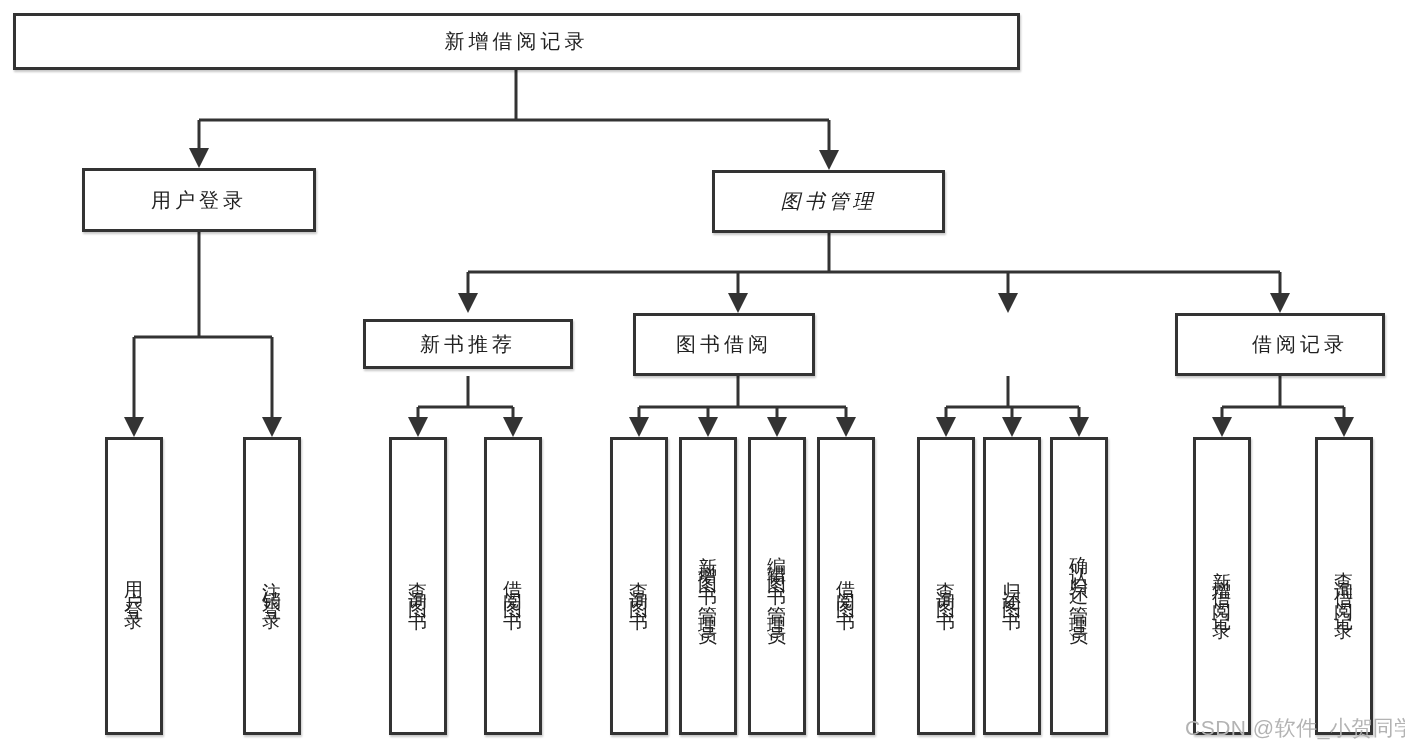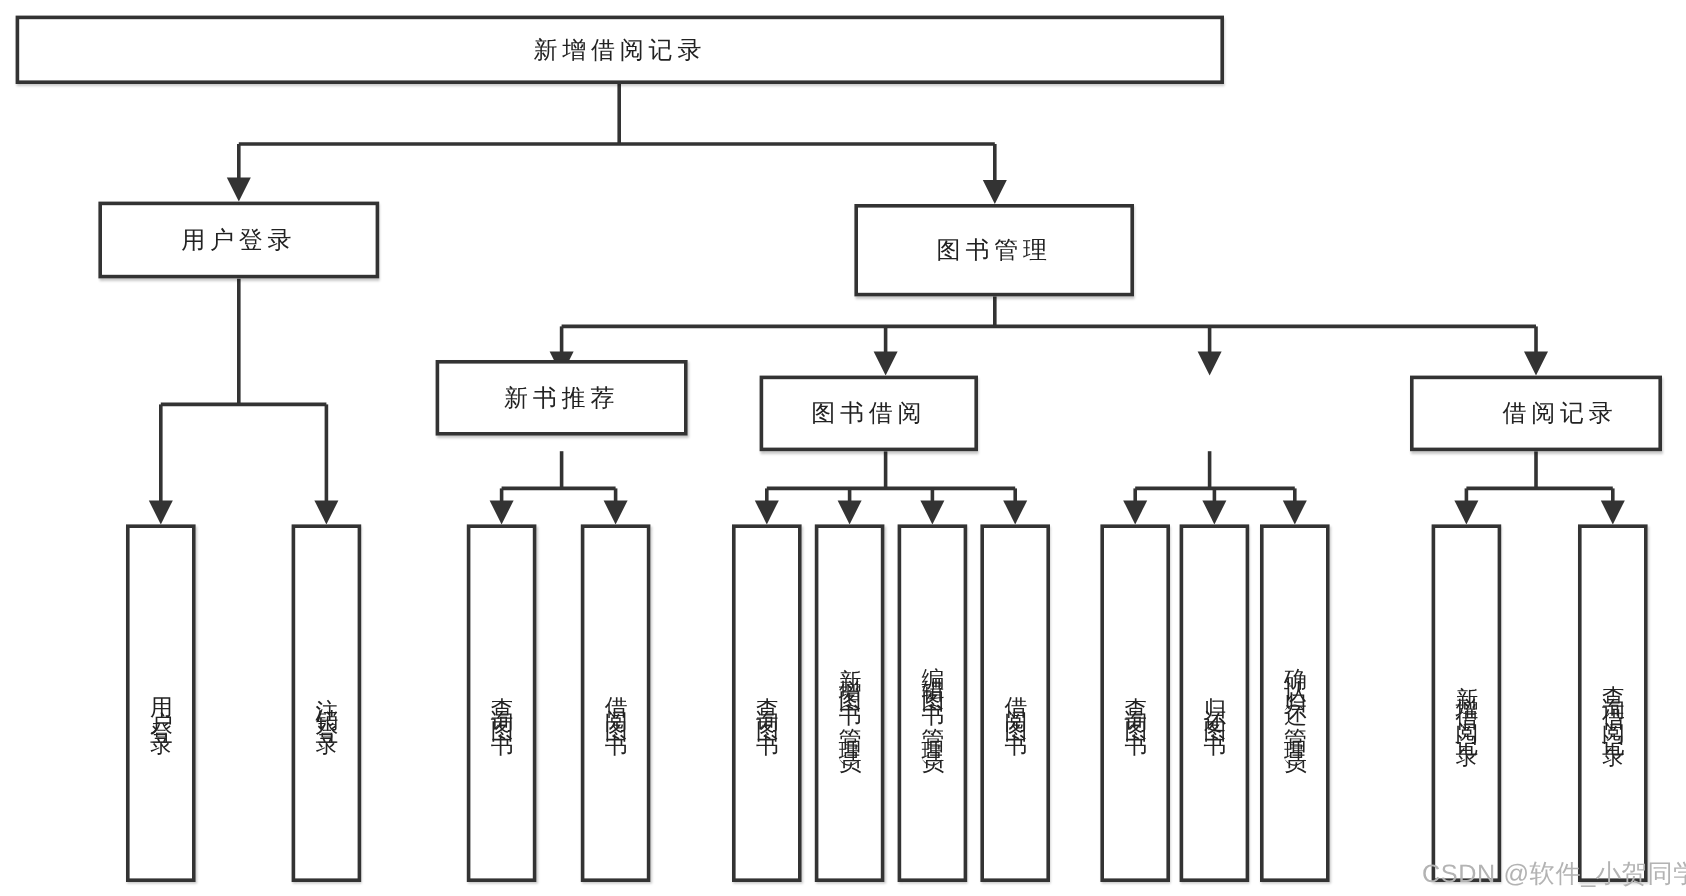--- a/index.html
+++ b/index.html
@@ -38,23 +38,23 @@
     writing-mode:vertical-rl;
     font-size:19px;
     letter-spacing:10px;
     line-height:1;
     white-space:nowrap;
   }
   
   .n-root   {left:13px;  top:13px;  width:1007px; height:57px;}
   
   .n-login  {left:82px;  top:168px; width:234px;  height:64px;}
-  .n-mgmt   {left:712px; top:170px; width:233px;  height:77px;}
-  
-  .n-newrec {left:363px; top:300px; width:210px;  height:63px;justify-content:center;}
+  .n-mgmt   {left:712px; top:170px; width:233px;  height:63px;font-style:italic;}
+  
+  .n-newrec {left:363px; top:319px; width:210px;  height:50px;justify-content:center;}
   .n-borrow {left:633px; top:313px; width:182px;  height:63px;text-align:right;}
   .n-current{left:903px; top:313px; width:210px;  height:63px;}
   .n-record {left:1175px;top:313px; width:210px;  height:63px;padding-left:40px;}
   
   .leaf{top:437px;width:58px;height:298px;}
   .l-a1{left:105px;}  .l-a2{left:243px;}
   .l-b1{left:389px;}  .l-b2{left:484px;}
   .l-c1{left:610px;}  .l-c2{left:679px;} .l-c3{left:748px;} .l-c4{left:817px;}
   .l-d1{left:917px;}  .l-d2{left:983px;} .l-d3{left:1050px;}
   .l-e1{left:1193px;} .l-e2{left:1315px;}

